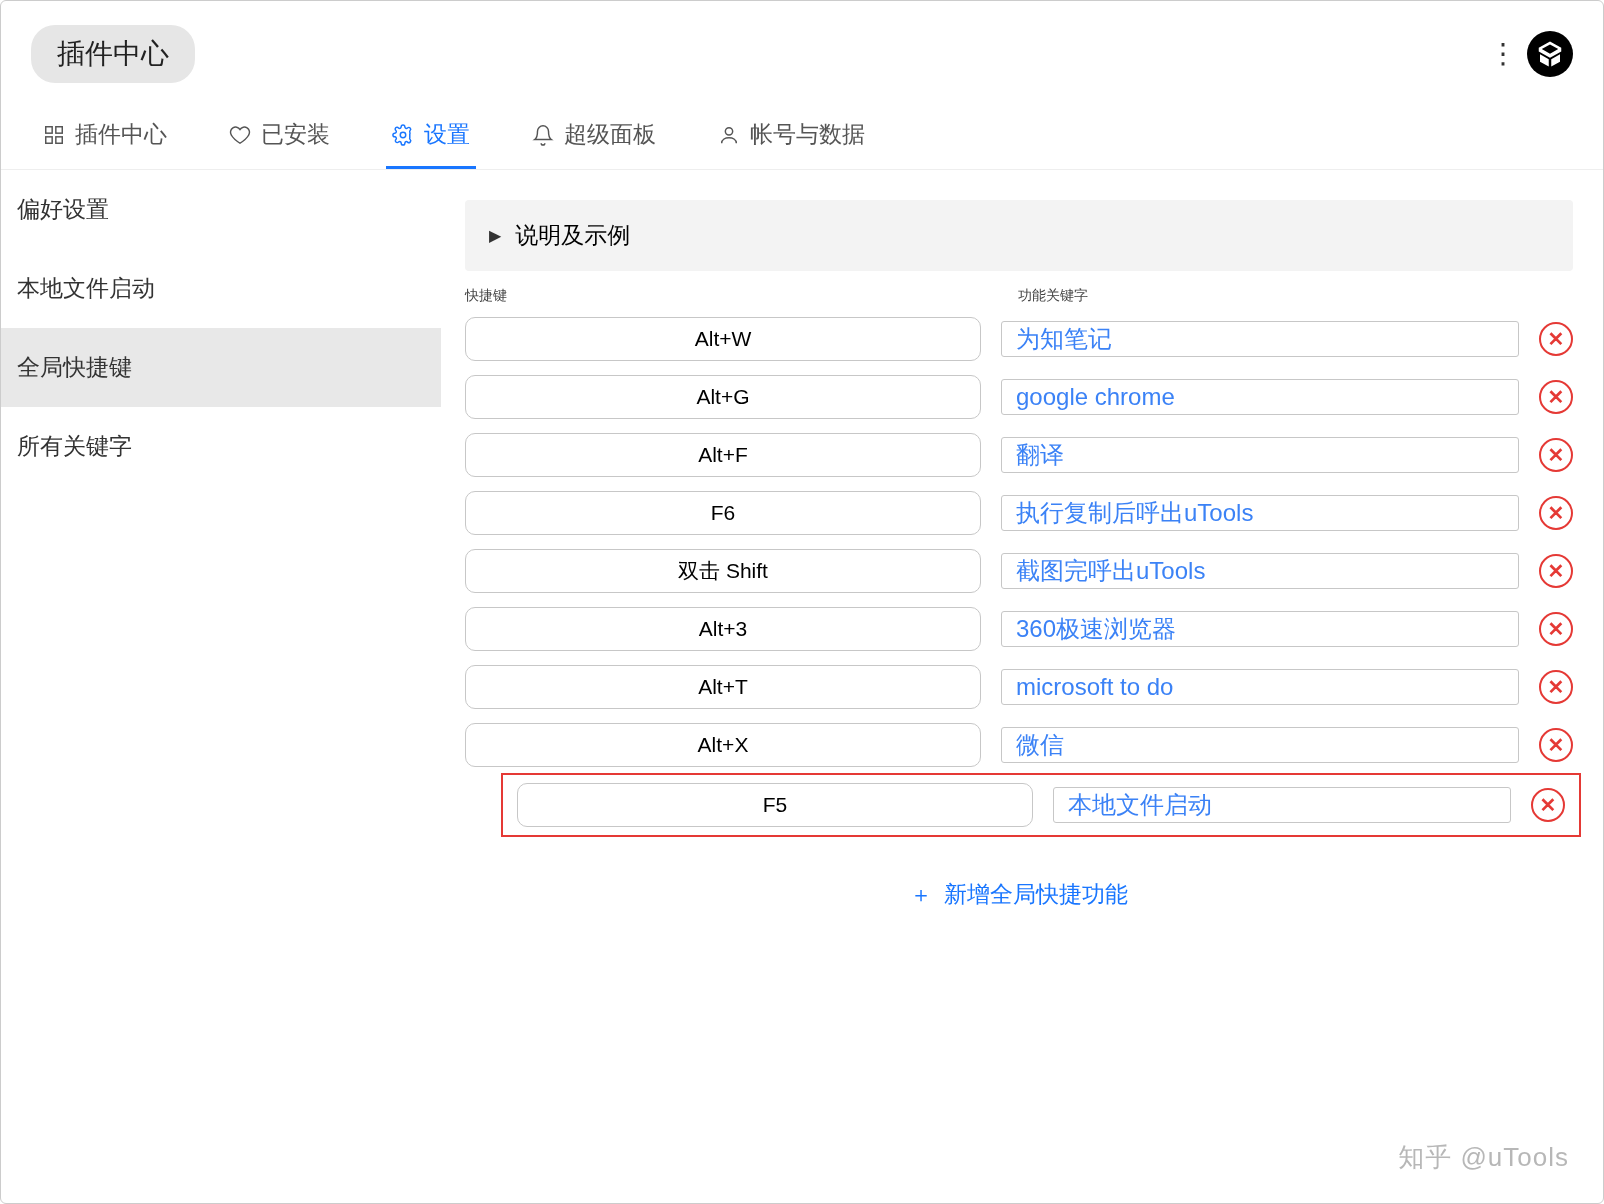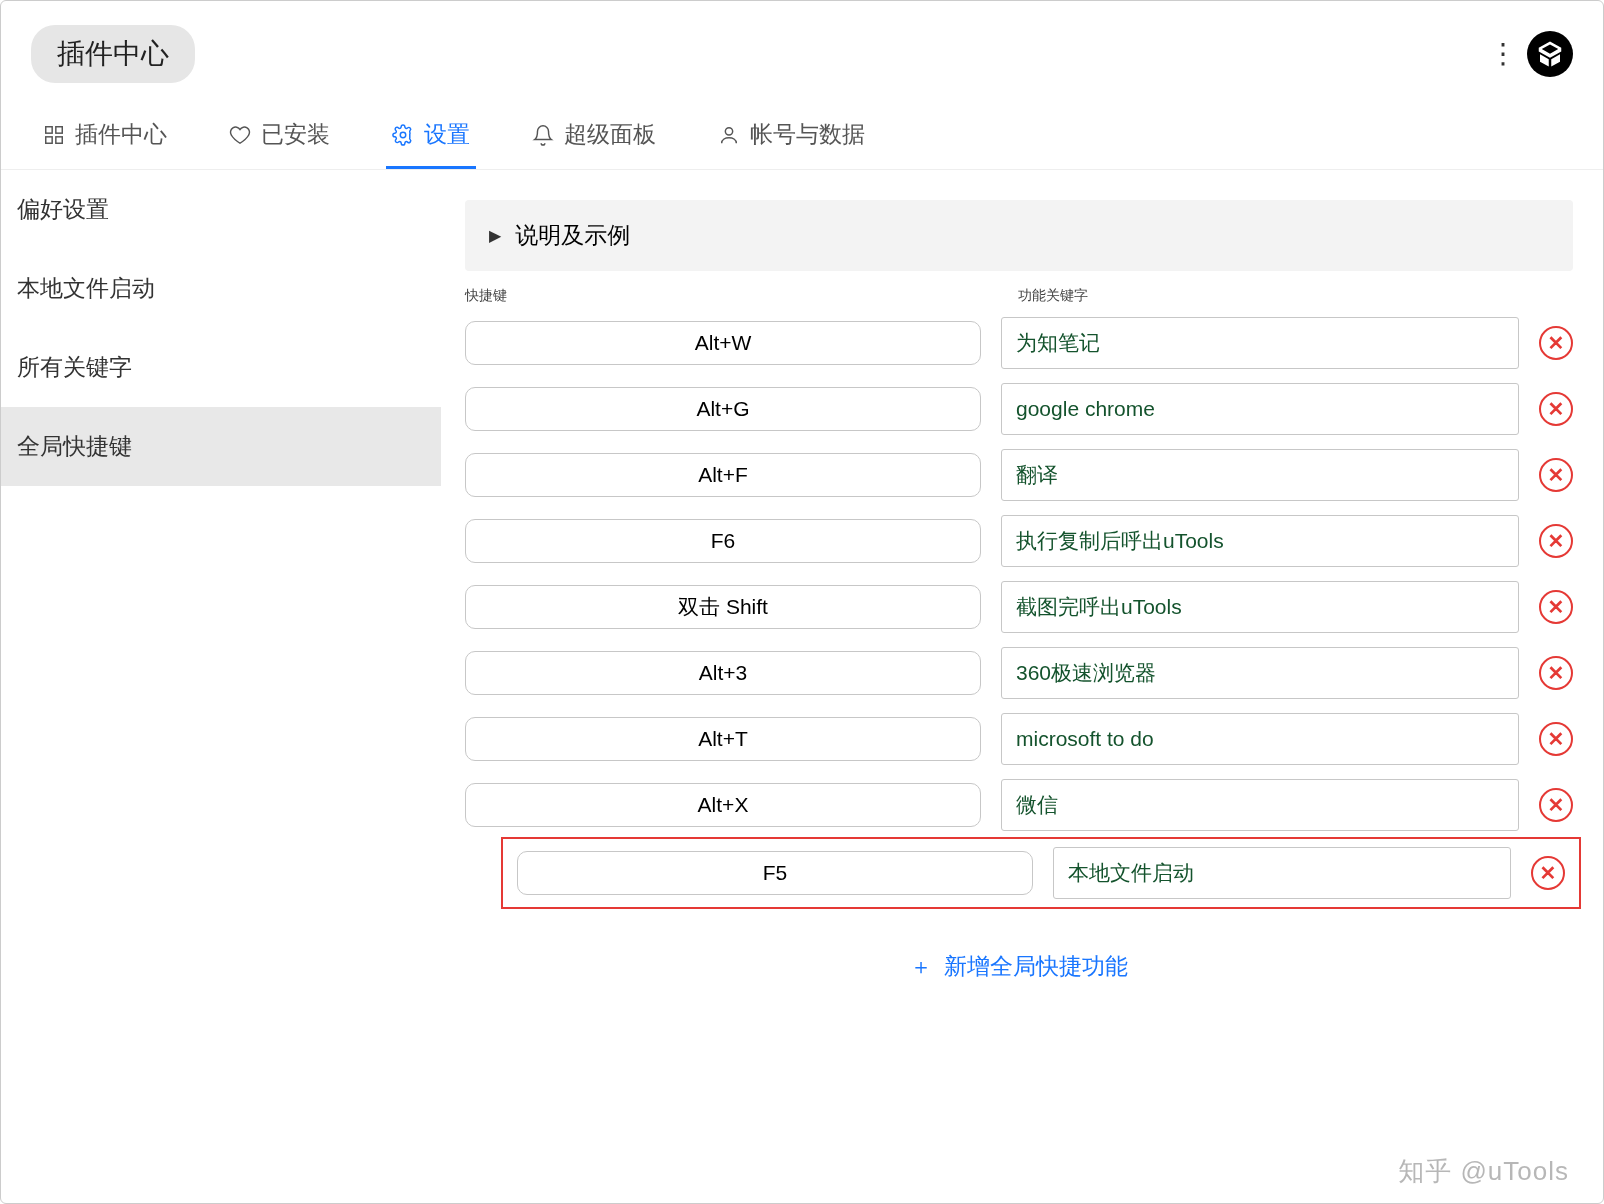--- a/index.html
+++ b/index.html
@@ -22,25 +22,25 @@
 .main{flex:1;padding:30px 30px 30px 24px;overflow:auto;}
 .expl{background:#f3f3f3;border-radius:4px;padding:20px 24px;display:flex;align-items:center;gap:14px;font-size:23px;}
 .expl .tri{font-size:16px;color:#333;}
 .headers{display:flex;gap:13px;margin-top:16px;font-size:14px;color:#444;}
 .headers .c1{width:540px;}
 .headers .c2{flex:1;}
 .rows{margin-top:12px;}
 .row{display:flex;gap:20px;align-items:center;margin-bottom:14px;}
 .row.hl{outline:2px solid #e53935;outline-offset:6px;padding:2px 8px;margin-left:44px;}
 .kcell{width:516px;border:1px solid #c7c7c7;border-radius:10px;height:44px;display:flex;align-items:center;justify-content:center;color:#000000;font-size:21px;background:#fff;}
-.vcell{flex:1;border:1px solid #c7c7c7;border-radius:3px;height:52px;display:flex;align-items:center;padding:0 14px;color:#14532d;font-size:21px;background:#fff;}
+.vcell{flex:1;border:1px solid #c7c7c7;border-radius:3px;height:36px;display:flex;align-items:center;padding:0 14px;color:#3b82f6;font-size:24px;background:#fff;}
 .del{width:34px;height:34px;border:2px solid #e53935;border-radius:50%;display:flex;align-items:center;justify-content:center;color:#e53935;font-size:20px;font-weight:600;cursor:pointer;}
 .addline{margin-top:50px;display:flex;justify-content:center;align-items:center;gap:12px;color:#1976ff;font-size:23px;cursor:pointer;}
 .addline .plus{font-size:22px;}
-.watermark{position:absolute;right:34px;bottom:14px;color:#888;font-size:26px;opacity:.6;letter-spacing:1px;}
+.watermark{position:absolute;right:34px;bottom:28px;color:#888;font-size:26px;opacity:.6;letter-spacing:1px;}
 </style>
 </head>
 <body>
 
 <div class="win">
 
   <div class="titlebar">
     <div class="title-pill">插件中心</div>
     <div class="logo-box">
       <span class="more-dots">⋮</span>
@@ -98,22 +98,22 @@
           </svg>
         </span>
         <span>帐号与数据</span>
       </div>
     </div>
 
   <div class="body">
     <div class="side" id="side">
         <div class="side-item">偏好设置</div>
         <div class="side-item">本地文件启动</div>
+        <div class="side-item active">全局快捷键</div>
         <div class="side-item">所有关键字</div>
-        <div class="side-item active">全局快捷键</div>
       </div>
     <div class="main">
 
       <div class="expl">
         <span class="tri">▶</span>
         <span>说明及示例</span>
       </div>
 
       <div class="headers">
         <div class="c1">快捷键</div>

